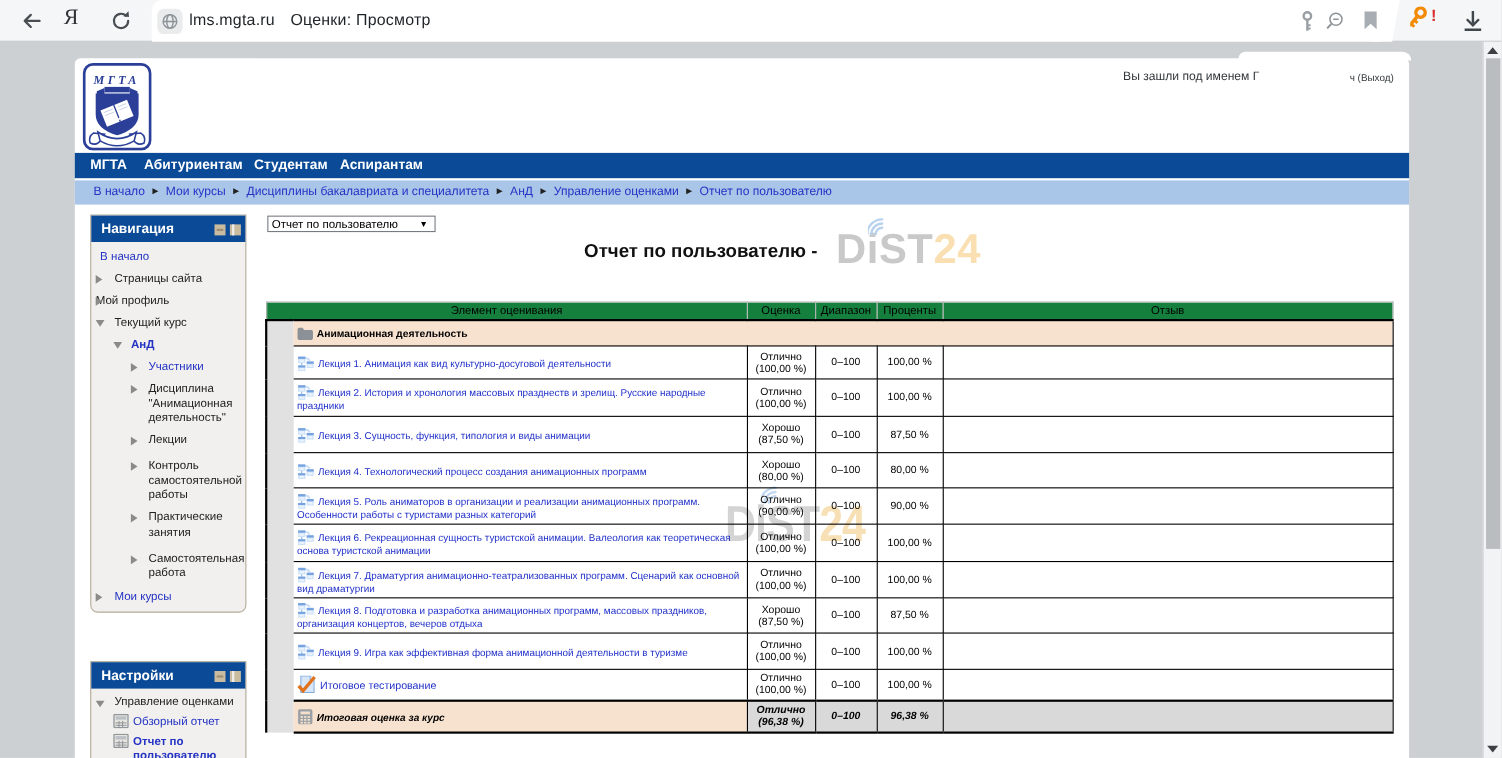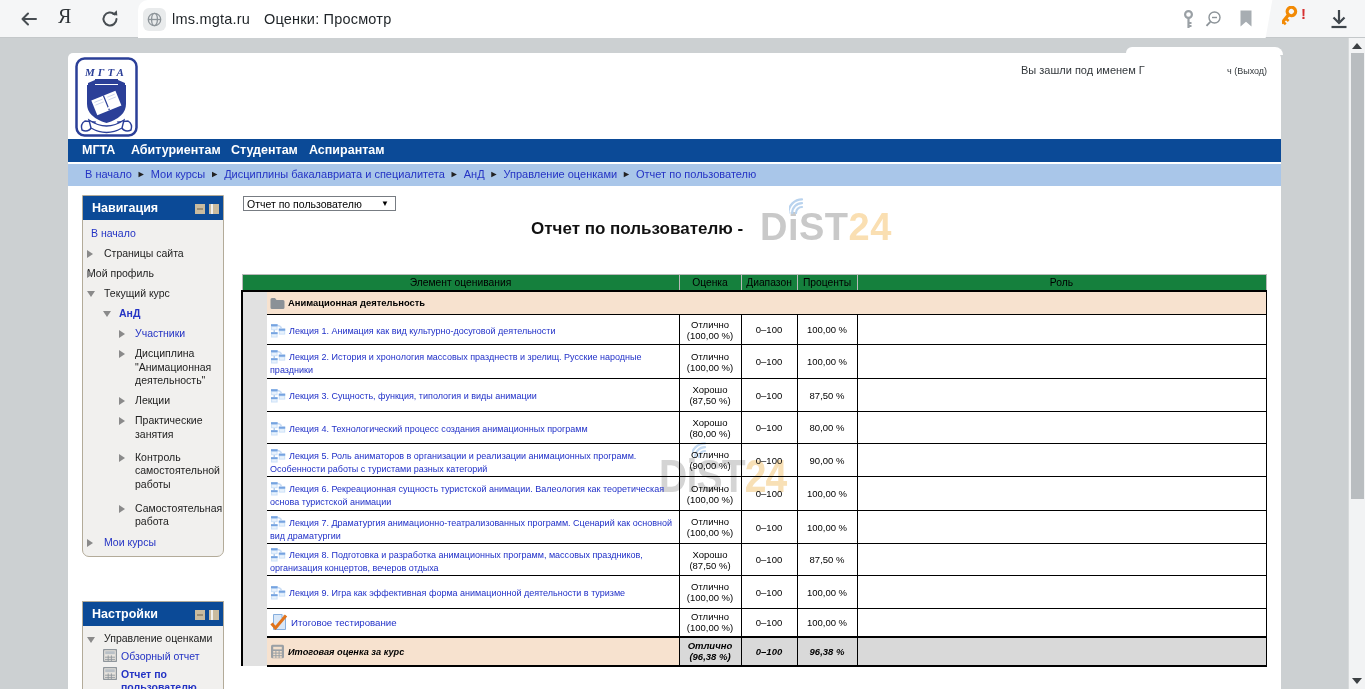--- a/index.html
+++ b/index.html
@@ -114,22 +114,22 @@
     <div class="blockhdr">Навигация<span class="bicons"><span class="b1"></span><span class="b2"></span></span></div>
     <div class="blockbody" id="navbody">
       <div class="bi" style="padding-left:4px;"><a>В начало</a></div>
       <div class="bi" style="padding-left:17px;"><span class="tri r"></span>Страницы сайта</div>
       <div class="bi" style=""><span class="tri r"></span>Мой профиль</div>
       <div class="bi" style="padding-left:17px;"><span class="tri d"></span>Текущий курс</div>
       <div class="bi" style="padding-left:32px;"><span class="tri d" style="left:16px;"></span><a style="font-weight:bold;">АнД</a></div>
       <div class="bi" style="padding-left:48px;"><span class="tri r" style="left:32px;"></span><a>Участники</a></div>
       <div class="bi" style="padding-left:48px;"><span class="tri r" style="left:32px;"></span>Дисциплина "Анимационная деятельность"</div>
       <div class="bi" style="padding-left:48px;"><span class="tri r" style="left:32px;"></span>Лекции</div>
+      <div class="bi" style="padding-left:48px;margin-top:3px;"><span class="tri r" style="left:32px;"></span>Контроль самостоятельной работы</div>
       <div class="bi" style="padding-left:48px;"><span class="tri r" style="left:32px;"></span>Практические занятия</div>
-      <div class="bi" style="padding-left:48px;margin-top:3px;"><span class="tri r" style="left:32px;"></span>Контроль самостоятельной работы</div>
       <div class="bi" style="padding-left:48px;margin-top:4px;"><span class="tri r" style="left:32px;"></span>Самостоятельная работа</div>
       <div class="bi" style="padding-left:17px;margin-top:1px;"><span class="tri r"></span><a>Мои курсы</a></div>
     </div>
   </div>
   <div class="block" id="setblock" style="top:548px; border-radius:0;">
     <div class="blockhdr">Настройки<span class="bicons"><span class="b1"></span><span class="b2"></span></span></div>
     <div class="blockbody" id="setbody">
       <div class="bi" style="padding-left:17px;"><span class="tri d"></span>Управление оценками</div>
       <div class="bi" style="padding-left:34px;"><svg style="position:absolute;left:16px;top:1px;" width="14" height="13" viewBox="0 0 14 13">
             <rect x="0.5" y="0.5" width="13" height="12" rx="1" fill="#e8e4de" stroke="#8f969c" stroke-width="1.4"></rect>
@@ -177,21 +177,21 @@
         <col style="width:56px">
         <col style="width:60px">
         <col style="width:409px">
       </colgroup>
     <tbody>
         <tr class="hdr">
           <td colspan="2">Элемент оценивания</td>
           <td>Оценка</td>
           <td>Диапазон</td>
           <td>Проценты</td>
-          <td>Роль</td>
+          <td>Отзыв</td>
         </tr>
     <tr class="cat" style="height:23.5px;">
           <td class="indent" rowspan="13"></td>
           <td class="itemname" colspan="5"><svg class="micon" width="15" height="14" viewBox="0 0 15 14">
               <path d="M0.5 3.5 q0-1.5 1.5-1.5 h3 l1.5 2 h6.5 q1.5 0 1.5 1.5 v6 q0 1.5 -1.5 1.5 h-11 q-1.5 0 -1.5 -1.5 z" fill="#8b9197"></path>
             </svg>Анимационная деятельность</td>
         </tr>
     <tr style="height:30px;">
           <td class="itemname"><svg class="micon" width="16" height="16" viewBox="0 0 16 16">
               <path d="M6.5 3.5 a5 4 0 0 1 5 2.5" stroke="#c9ddf5" stroke-width="1.7" fill="none"></path>

